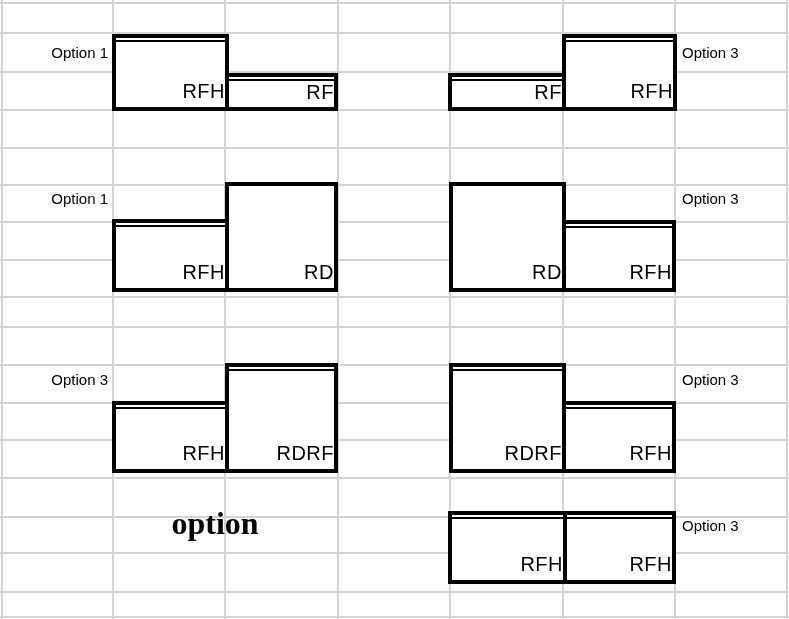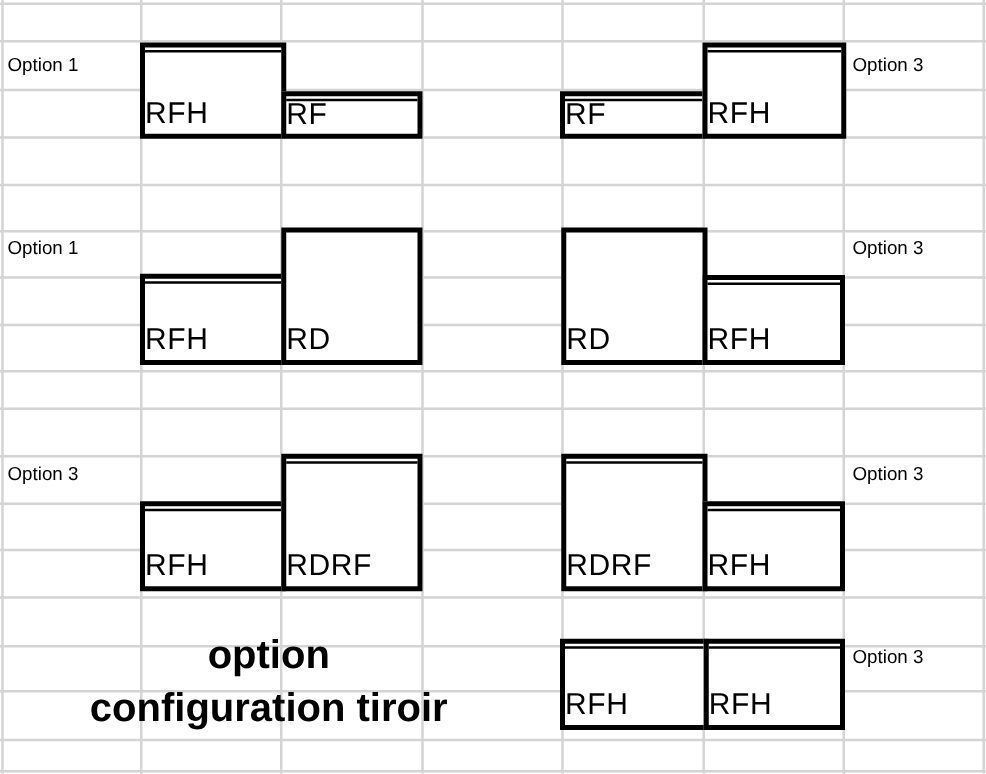--- a/index.html
+++ b/index.html
@@ -22,46 +22,47 @@
     position:absolute;
     box-sizing:border-box;
     border:4px solid var(--ink);
     background:var(--paper);
     z-index:2;
     display:flex;flex-direction:column;
   }
   .drawer-line{height:2px;background:var(--ink);margin-top:2px;flex:0 0 auto;}
   .box-label{
     margin-top:auto;
-    text-align:left;
-    font-size:24px;
+    text-align:right;
+    font-size:20px;
     line-height:22px;
     padding-bottom:5px;
     color:var(--ink);
     letter-spacing:0.5px;
   }
   .option-label{
     position:absolute;
     font-size:15px;
     line-height:20px;
     color:var(--ink);
     z-index:1;
     white-space:nowrap;
   }
-  .option-label.left{left:6px;width:102px;}
+  .option-label.left{left:6px;width:102px;text-align:right;}
   .option-label.right{left:682px;width:104px;text-align:left;}
   .caption{
     position:absolute;
     left:30px;top:502px;width:370px;
     text-align:center;
     font-weight:bold;
     font-size:32px;
     line-height:43px;
     color:var(--ink);
     z-index:1;
+    font-family:Liberation Serif, serif;
   }
 </style>
 </head>
 <body>
 
 <div class="sheet">
   <div id="gridlines">
       <div class="hline" style="top: 2px;"></div>
       <div class="hline" style="top: 32px;"></div>
       <div class="hline" style="top: 71px;"></div>
@@ -147,15 +148,14 @@
         <div class="box-label">RFH</div>
       </div>
       <div class="cab" style="left: 563px; top: 511px; width: 113px; height: 73px;">
         <div class="drawer-line"></div>
         <div class="box-label">RFH</div>
       </div>
       <div class="option-label right" style="top: 516px;">Option 3</div>
     </div>
   <div class="caption">
     <div>option</div>
-    <div>configuration tiroir</div>
   </div>
 </div>
 
 </body></html>

